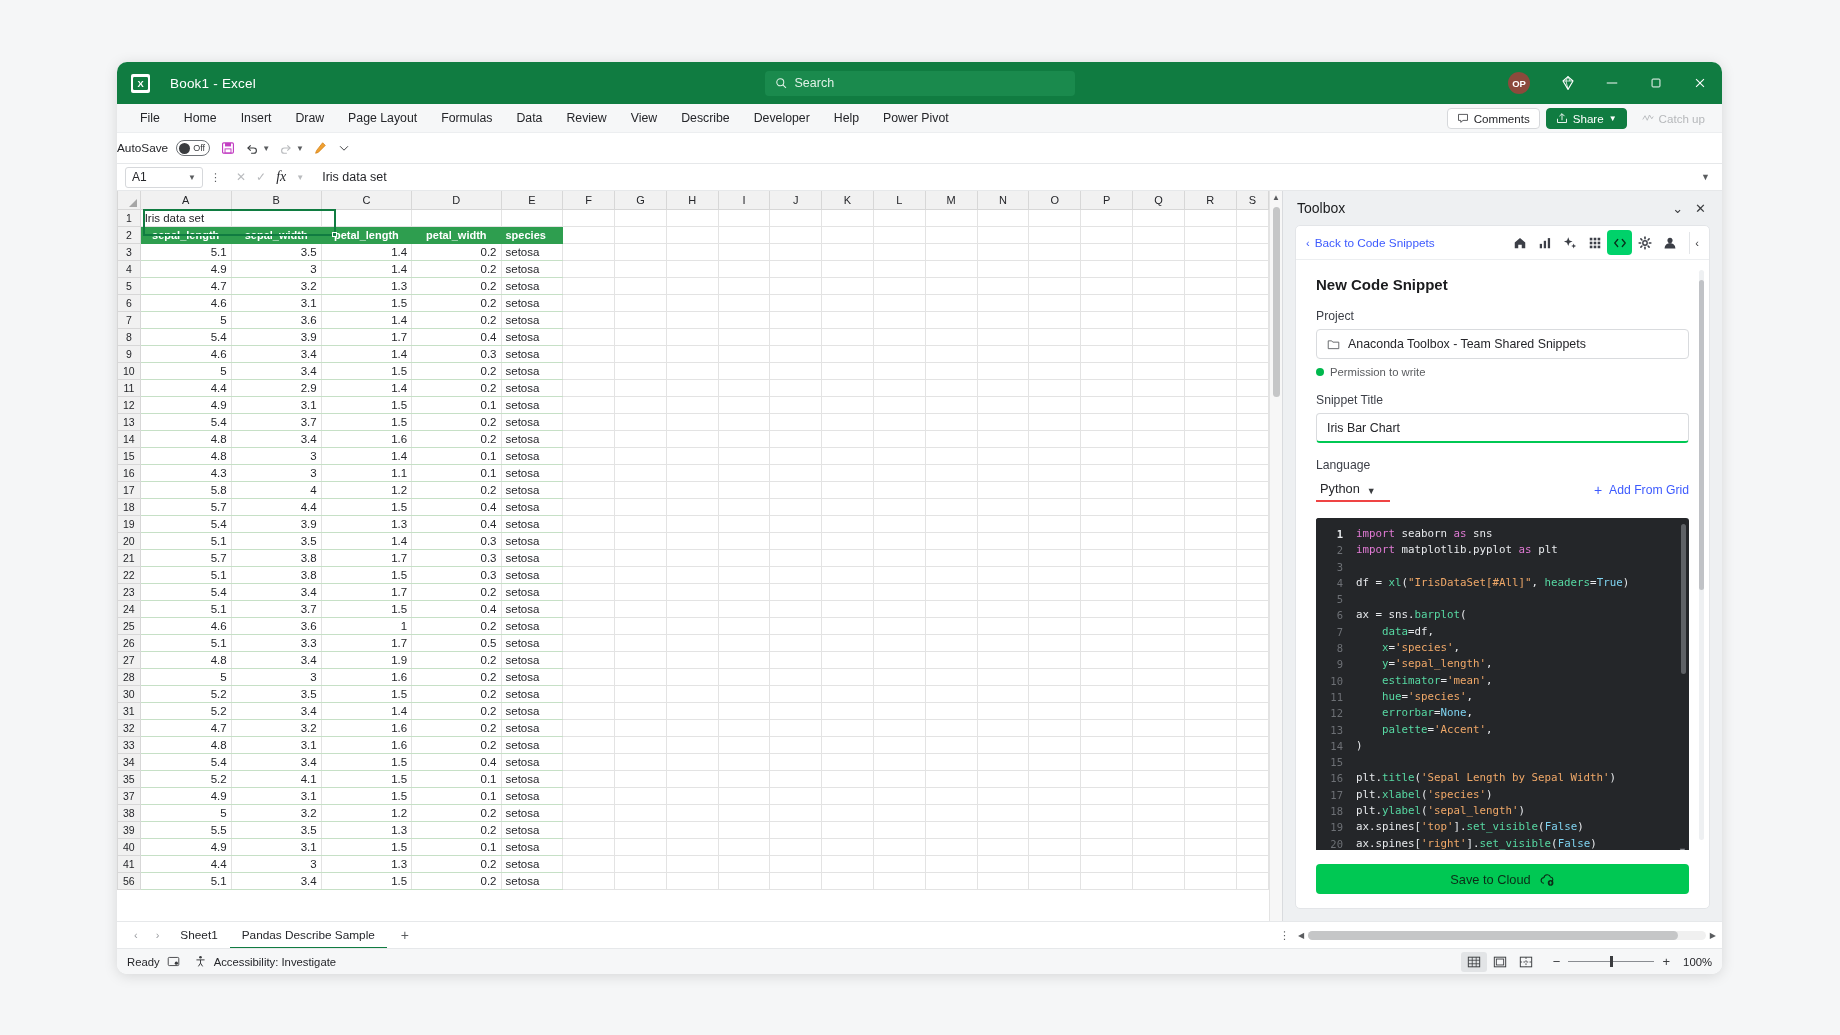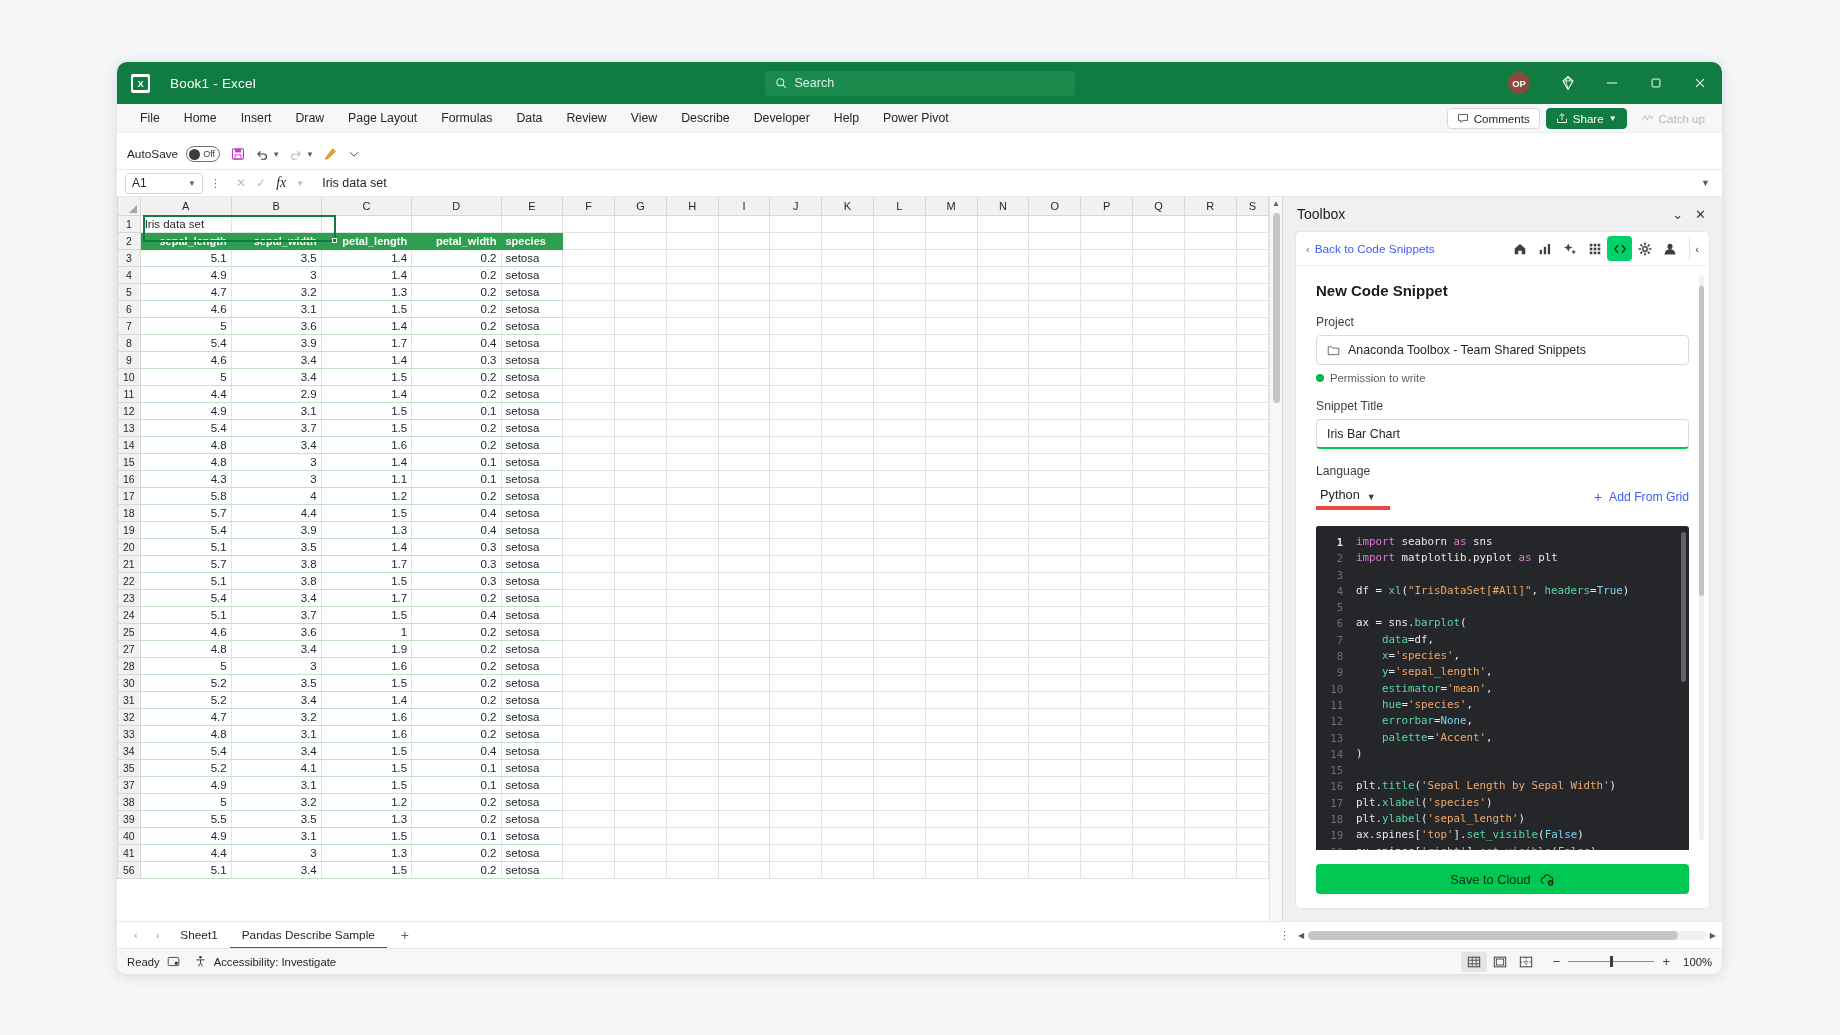--- a/index.html
+++ b/index.html
@@ -87,21 +87,21 @@
   .r-pill svg { width: 12px; height: 12px; }
   .r-pill.share {
     background: #107c41; color: #fff; border-color: #107c41;
   }
   .r-pill.catchup { border: none; background: transparent; color: #b6b8bb; }
 
   
   .qat {
     height: 31px; flex: 0 0 31px; background: #fff;
     display: flex; align-items: center; gap: 3px;
-    border-bottom: 1px solid #e6e8ea; padding-left: 10px; margin-top: 6px;
+    border-bottom: 1px solid #e6e8ea; padding-left: 0;
   }
   .qat-label { font-size: 11.8px; color: #25262a; margin-right: 5px; }
   .toggle {
     width: 34px; height: 16px; border-radius: 9px;
     border: 1px solid #6e7277; background: #fff;
     display: flex; align-items: center; padding: 0 2px;
     position: relative; margin-right: 4px;
   }
   .toggle .knob {
     width: 11px; height: 11px; border-radius: 50%; background: #3a3c3f;
@@ -163,21 +163,21 @@
     border: 1px solid #e3e3e3; height: 17px;
     font-size: 11.5px; color: #25262a; padding: 0 4px;
   }
   td.num { text-align: right; }
   td.txt { text-align: left; }
   tr.tblrow td.cell { border-color: #c6e0c6; border-left-color: #e3e3e3; border-right-color: #e3e3e3; }
   .hdrrow td {
     background: #2e9e4f; color: #fff; font-weight: bold;
     font-size: 11px; border: 1px solid #2e9e4f;
   }
-  .hdrrow td.num, .hdrrow td.txt { text-align: right; }
+  .hdrrow td.num, .hdrrow td.txt { text-align: center; }
   .hdrrow td.left { text-align: left; }
   .titlecell {
     font-size: 18px; color: #25262a; height: 26px;
     padding-left: 6px;
   }
   .selbox {
     position: absolute; border: 2px solid #107c41;
     pointer-events: none;
   }
   .selbox .handle {
@@ -266,21 +266,21 @@
     font-size: 11.3px; color: #5a5c5f; margin-top: 7px;
   }
   .dot-g { width: 8px; height: 8px; border-radius: 50%; background: #00b84d; }
   .gap { height: 15px; }
   .langrow {
     display: flex; align-items: center; justify-content: space-between;
     margin-top: 4px;
   }
   .langsel {
     font-size: 12.8px; color: #25262a; display: flex;
-    align-items: flex-end; gap: 7px; border-bottom: 4px solid #ef4444;
+    align-items: flex-end; gap: 7px; border-bottom: 2px solid #ef4444;
     padding: 3px 14px 4px 4px;
   }
   .langsel .cv { font-size: 9px; color: #3a3c3f; }
   .addgrid {
     font-size: 12.2px; color: #3d5afe; display: flex;
     align-items: center; gap: 7px;
   }
   .addgrid .plus { font-size: 14px; }
 
   
@@ -1098,20 +1098,42 @@
               <td class="cell" style="border-color: rgb(227, 227, 227);"></td>
               <td class="cell" style="border-color: rgb(227, 227, 227);"></td>
               <td class="cell" style="border-color: rgb(227, 227, 227);"></td>
             </tr>
             <tr class="tblrow">
               <th class="rh">25</th>
               <td class="cell num">4.6</td>
               <td class="cell num">3.6</td>
               <td class="cell num">1</td>
               <td class="cell num">0.2</td>
+              <td class="cell txt">setosa</td>
+              <td class="cell" style="border-color: rgb(227, 227, 227);"></td>
+              <td class="cell" style="border-color: rgb(227, 227, 227);"></td>
+              <td class="cell" style="border-color: rgb(227, 227, 227);"></td>
+              <td class="cell" style="border-color: rgb(227, 227, 227);"></td>
+              <td class="cell" style="border-color: rgb(227, 227, 227);"></td>
+              <td class="cell" style="border-color: rgb(227, 227, 227);"></td>
+              <td class="cell" style="border-color: rgb(227, 227, 227);"></td>
+              <td class="cell" style="border-color: rgb(227, 227, 227);"></td>
+              <td class="cell" style="border-color: rgb(227, 227, 227);"></td>
+              <td class="cell" style="border-color: rgb(227, 227, 227);"></td>
+              <td class="cell" style="border-color: rgb(227, 227, 227);"></td>
+              <td class="cell" style="border-color: rgb(227, 227, 227);"></td>
+              <td class="cell" style="border-color: rgb(227, 227, 227);"></td>
+              <td class="cell" style="border-color: rgb(227, 227, 227);"></td>
+            </tr>
+            <tr class="tblrow">
+              <th class="rh">26</th>
+              <td class="cell num">5.1</td>
+              <td class="cell num">3.3</td>
+              <td class="cell num">1.7</td>
+              <td class="cell num">0.5</td>
               <td class="cell txt">setosa</td>
               <td class="cell" style="border-color: rgb(227, 227, 227);"></td>
               <td class="cell" style="border-color: rgb(227, 227, 227);"></td>
               <td class="cell" style="border-color: rgb(227, 227, 227);"></td>
               <td class="cell" style="border-color: rgb(227, 227, 227);"></td>
               <td class="cell" style="border-color: rgb(227, 227, 227);"></td>
               <td class="cell" style="border-color: rgb(227, 227, 227);"></td>
               <td class="cell" style="border-color: rgb(227, 227, 227);"></td>
               <td class="cell" style="border-color: rgb(227, 227, 227);"></td>
               <td class="cell" style="border-color: rgb(227, 227, 227);"></td>

